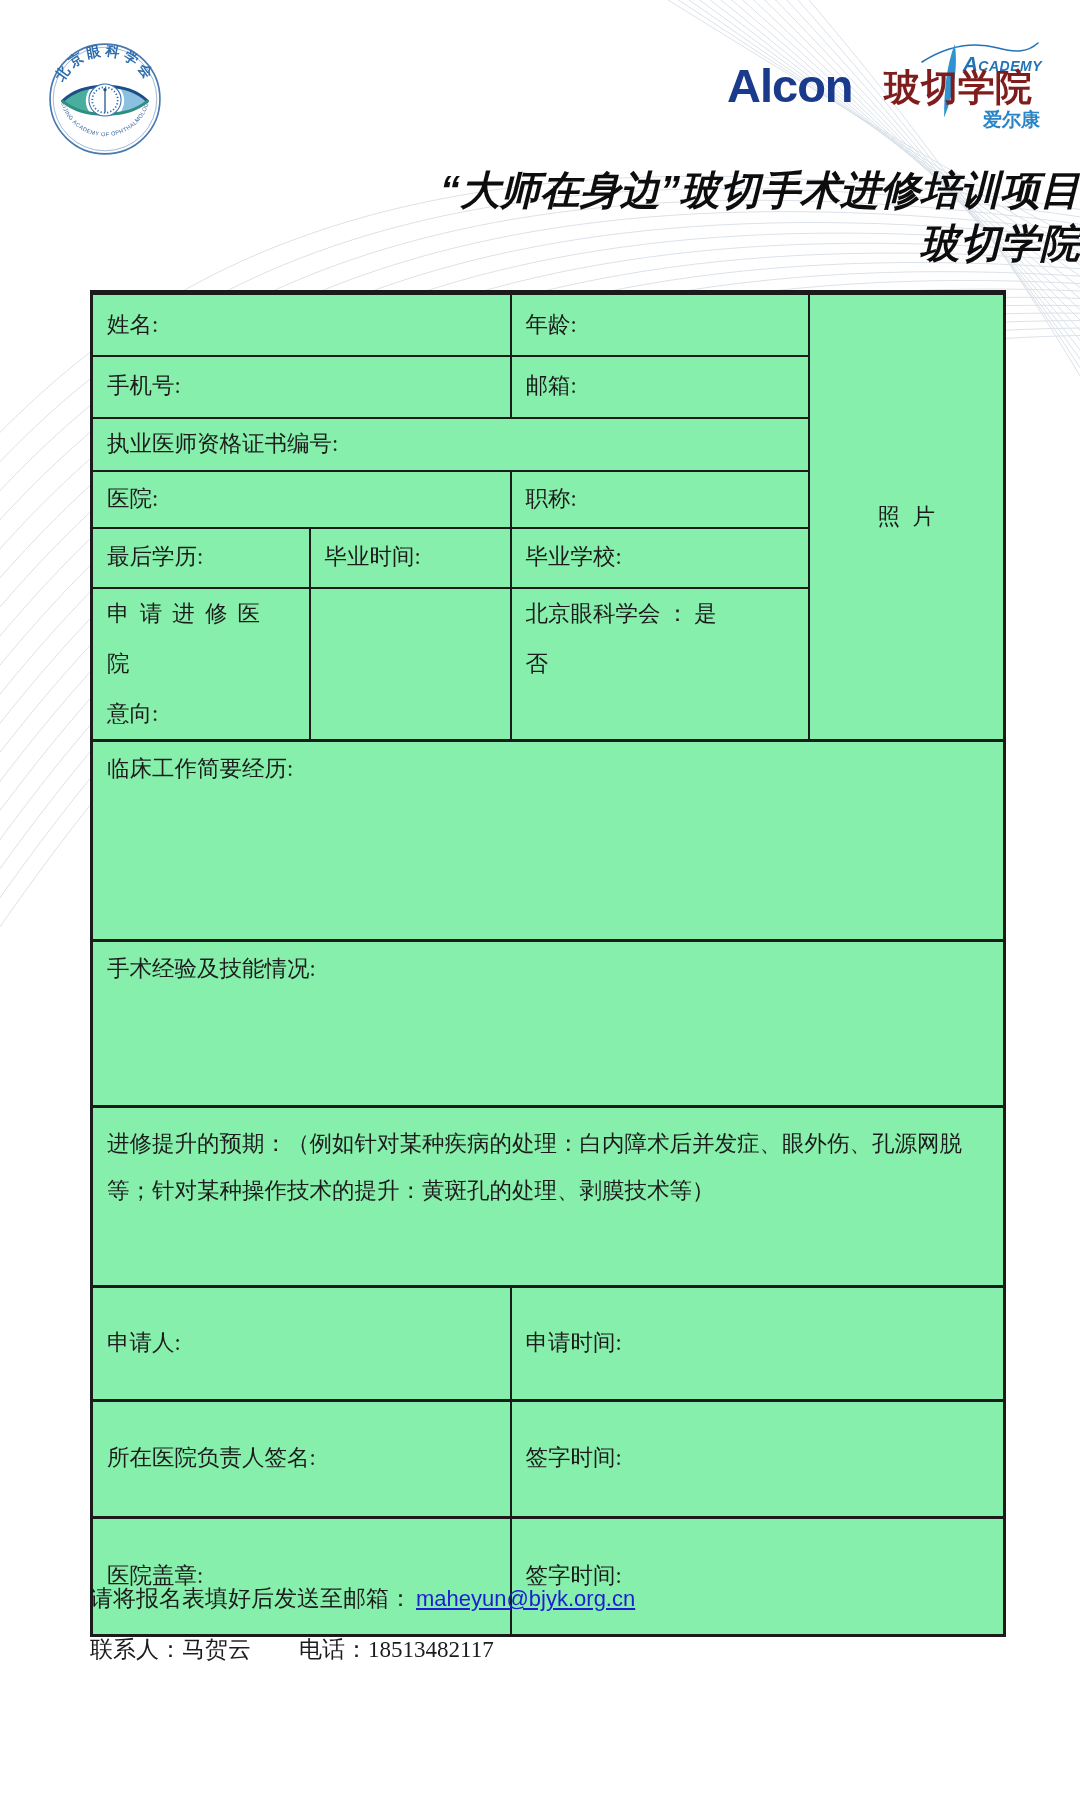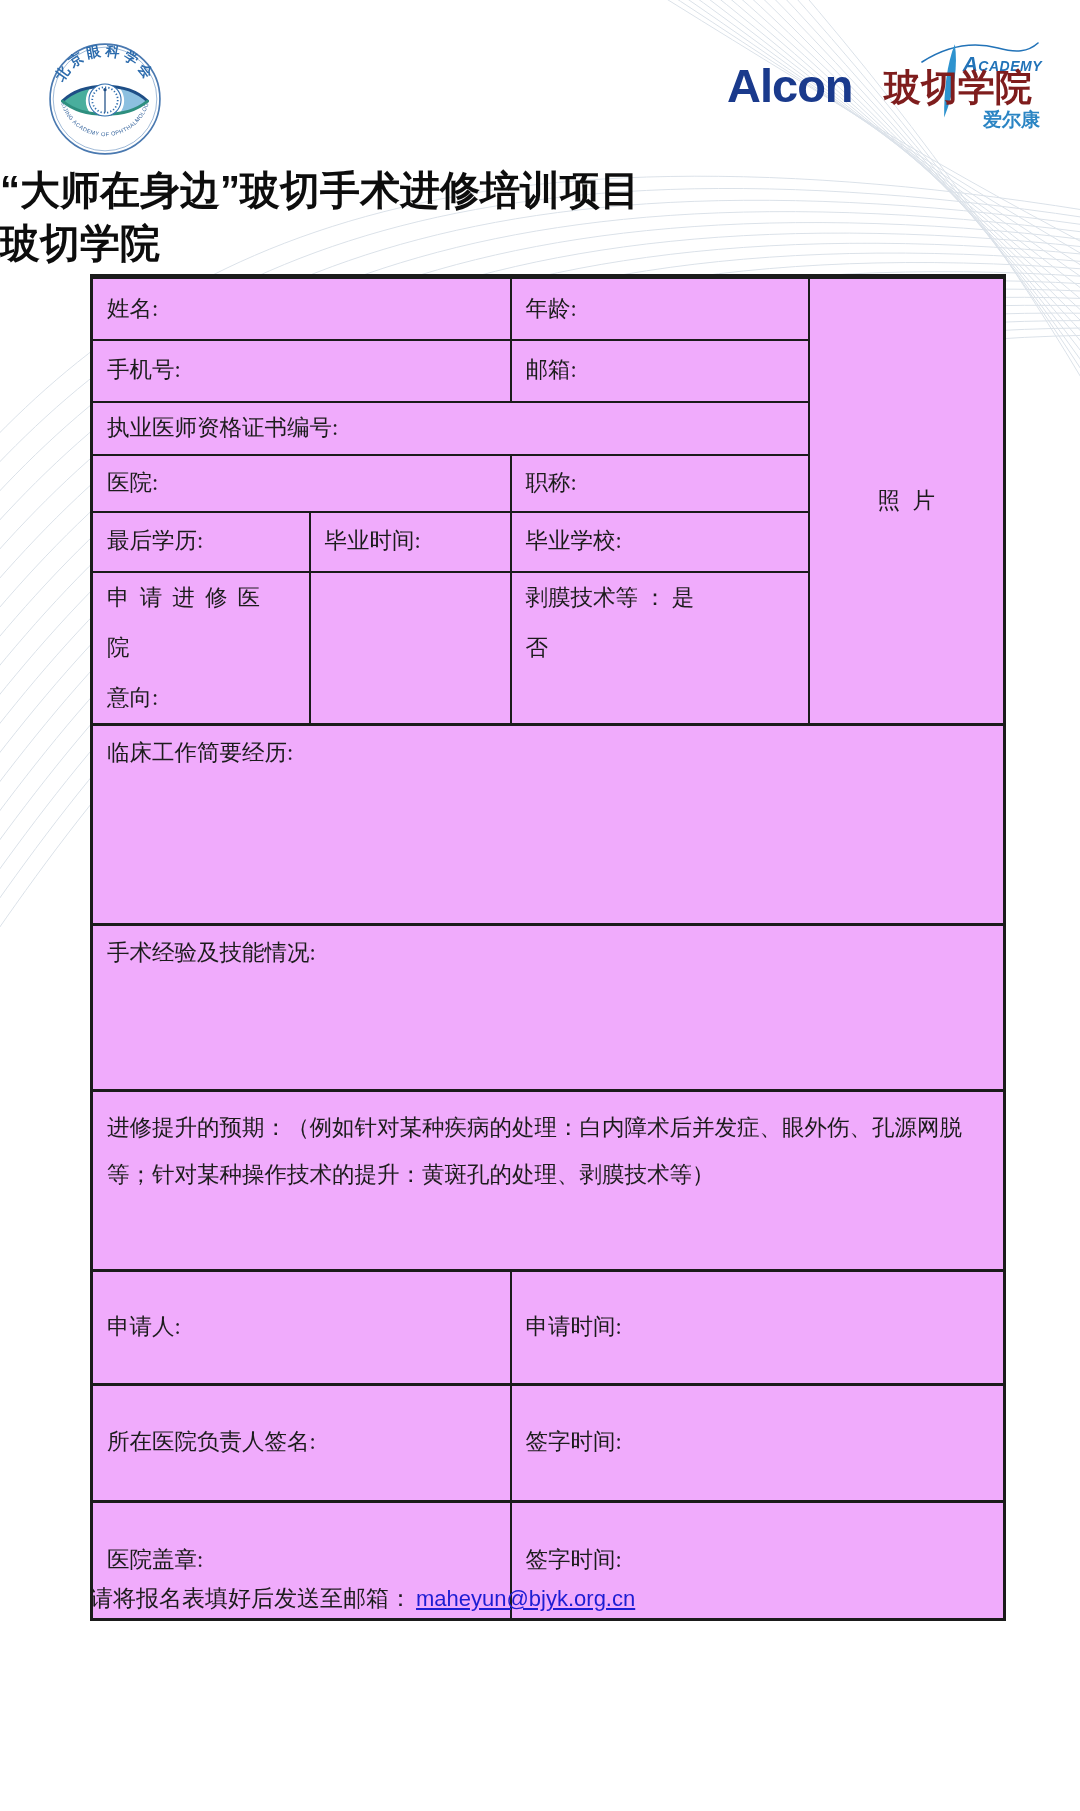--- a/index.html
+++ b/index.html
@@ -30,29 +30,29 @@
     position:absolute;left:0;top:28px;font-family:"Liberation Sans","DejaVu Sans",sans-serif;
     font-size:37px;font-weight:700;color:#7f1d1d;line-height:1.1;white-space:nowrap;
   }
   .academy-sub{
     position:absolute;right:2px;top:72px;font-family:Liberation Mono, monospace;
     font-size:19px;font-weight:700;color:#2b85c4;line-height:1;
   }
 
   
   .title{
-    left:0;width:1080px;top:164px;text-align:left;
+    left:0;width:1080px;top:164px;text-align:right;
     font-family:"Liberation Sans","DejaVu Sans",sans-serif;
-    font-size:40px;font-weight:700;line-height:53px;color:#0d0d0d;
+    font-size:40px;font-weight:700;line-height:53px;color:#0d0d0d;font-style:italic;
   }
 
   
   .form-table{
-    left:90px;top:274px;width:913px;border-collapse:collapse;table-layout:fixed;
-    background:#f0abfc;font-size:22.5px;color:#1c1c1c;
+    left:90px;top:290px;width:913px;border-collapse:collapse;table-layout:fixed;
+    background:#86efac;font-size:22.5px;color:#1c1c1c;
   }
   .form-table td{border:2px solid #1b1b1b;padding:0 10px 0 14px;vertical-align:middle;line-height:1.35;}
   .form-table{border:3px solid #1b1b1b;border-top-width:5px;}
   .r1{height:63px}.r2{height:62px}.r3{height:53px}.r4{height:57px}.r5{height:60px}
   .r6{height:96px}.r7{height:200px}.r8{height:166px}.r9{height:180px}
   .r10{height:114px}.r11{height:117px}.r12{height:118px}
   td.thick-top{border-top-width:3px;}
   td.cell-top{vertical-align:top;padding-top:12px;}
   td.two-line{vertical-align:top;line-height:50px;}
   .spread{letter-spacing:.45em;}
@@ -183,21 +183,21 @@
       <td><span>毕业时间:</span></td>
       <td><span>毕业学校:</span></td>
     </tr>
     <tr class="r6">
       <td class="two-line">
         <span class="spread">申请进修医院</span><br>
         <span>意向:</span>
       </td>
       <td></td>
       <td class="two-line">
-        <span>剥膜技术等 ： 是</span><br>
+        <span>北京眼科学会 ： 是</span><br>
         <span>否</span>
       </td>
     </tr>
     <tr class="r7">
       <td colspan="4" class="cell-top thick-top">
         <span>临床工作简要经历:</span>
       </td>
     </tr>
     <tr class="r8">
       <td colspan="4" class="cell-top thick-top">
@@ -220,14 +220,17 @@
     <tr class="r12">
       <td colspan="2" class="thick-top"><span>医院盖章:</span></td>
       <td colspan="2" class="thick-top"><span>签字时间:</span></td>
     </tr>
   </tbody>
     </table>
 
   <div class="layer footer-line1">
     <span>请将报名表填好后发送至邮箱：</span><a class="email-link" href="#">maheyun@bjyk.org.cn</a>
   </div>
+  <div class="layer footer-line2">
+    <span>联系人：</span><span>马贺云</span><span class="phone-group"><span>电话：</span><span>18513482117</span></span>
+  </div>
 
 </div>
 
 </body></html>

